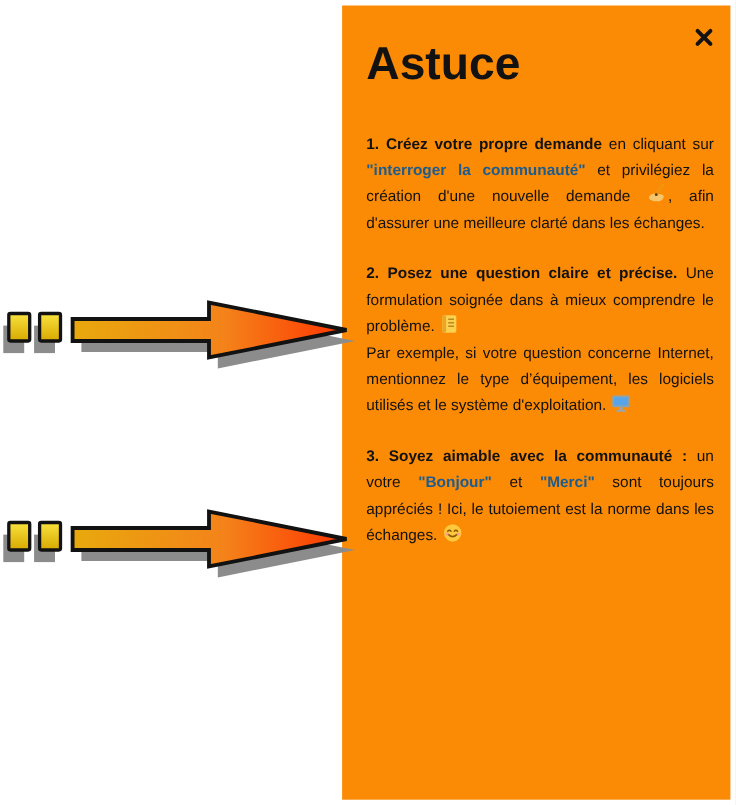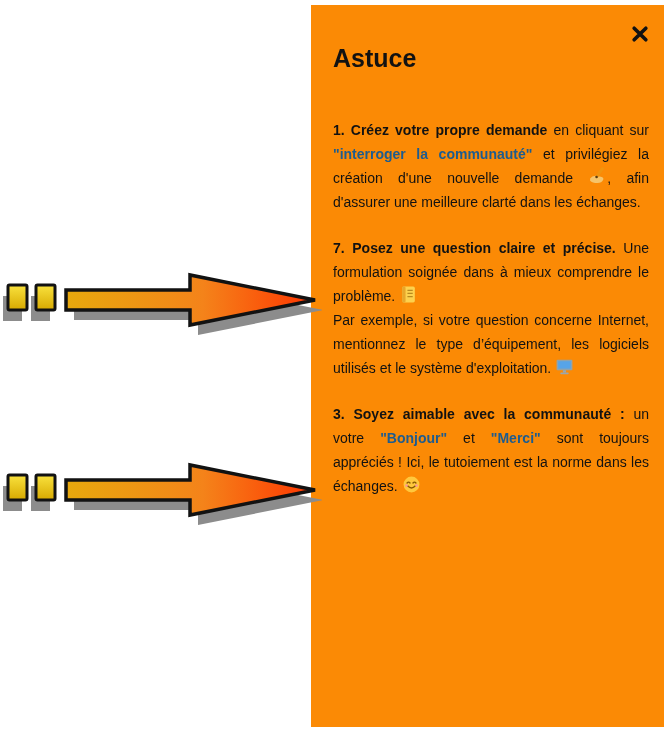--- a/index.html
+++ b/index.html
@@ -20,21 +20,21 @@
   .panel{
     position:absolute;left:311px;top:5px;width:353px;height:722px;
     background:var(--panel-bg);z-index:1;
   }
   .close-btn{
     position:absolute;top:17px;right:12px;width:24px;height:24px;
     background:none;border:none;padding:3px;cursor:pointer;line-height:0;
   }
   .close-btn svg{width:18px;height:18px;display:block;}
   h1.panel-title{
-    margin:34px 22px 0;font-size:25px;line-height:38px;font-weight:700;
+    margin:34px 22px 0;font-size:42px;line-height:38px;font-weight:700;
     color:var(--ink);letter-spacing:0;
   }
   .tips{margin:41px 0 0;padding:0 15px 0 22px;}
   p.tip{
     margin:0 0 22px;font-size:14px;line-height:24px;color:var(--ink);
     text-align:justify;
   }
   p.tip:last-child{margin-bottom:0;}
   .run.n{font-weight:400;}
   .run.b{font-weight:700;}
@@ -124,21 +124,21 @@
     <button class="close-btn">
       <svg viewBox="0 0 20 20">
         <path d="M3.5 3.5 L16.5 16.5 M16.5 3.5 L3.5 16.5" stroke="#121212" stroke-width="4" stroke-linecap="round" fill="none"></path>
       </svg>
     </button>
     <h1 class="panel-title">Astuce</h1>
     <div class="tips">
         <p class="tip"><span class="run b">1. Créez votre propre demande</span><span class="run n"> en cliquant sur </span><span class="run q">"interroger la communauté"</span><span class="run n"> et privilégiez la création d'une nouvelle demande </span><svg class="emoji" viewBox="0 0 18 18">
             <use href="#em-writing-hand"></use>
           </svg><span class="run n">, afin d'assurer une meilleure clarté dans les échanges.</span></p>
-        <p class="tip"><span class="run b">7. Posez une question claire et précise.</span><span class="run n"> Une formulation soignée dans à mieux comprendre le problème. </span><svg class="emoji" viewBox="0 0 18 18">
+        <p class="tip"><span class="run b">2. Posez une question claire et précise.</span><span class="run n"> Une formulation soignée dans à mieux comprendre le problème. </span><svg class="emoji" viewBox="0 0 18 18">
             <use href="#em-ledger"></use>
           </svg><br><span class="run n">Par exemple, si votre question concerne Internet, mentionnez le type d’équipement, les logiciels utilisés et le système d'exploitation. </span><svg class="emoji" viewBox="0 0 18 18">
             <use href="#em-desktop-computer"></use>
           </svg></p>
         <p class="tip"><span class="run b">3. Soyez aimable avec la communauté&nbsp;:</span><span class="run n"> un votre </span><span class="run q">"Bonjour"</span><span class="run n"> et </span><span class="run q">"Merci"</span><span class="run n"> sont toujours appréciés&nbsp;! Ici, le tutoiement est la norme dans les échanges. </span><svg class="emoji" viewBox="0 0 18 18">
             <use href="#em-smiling-face"></use>
           </svg></p>
       </div>
   </aside>
 

